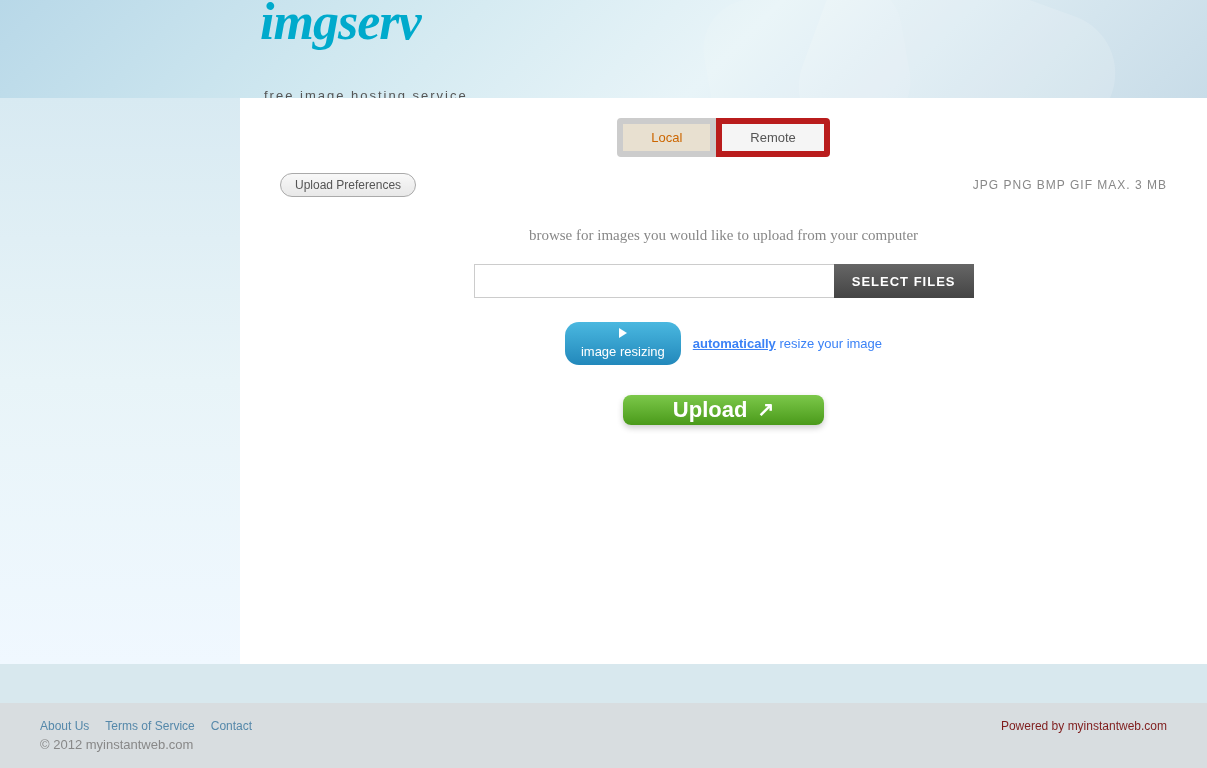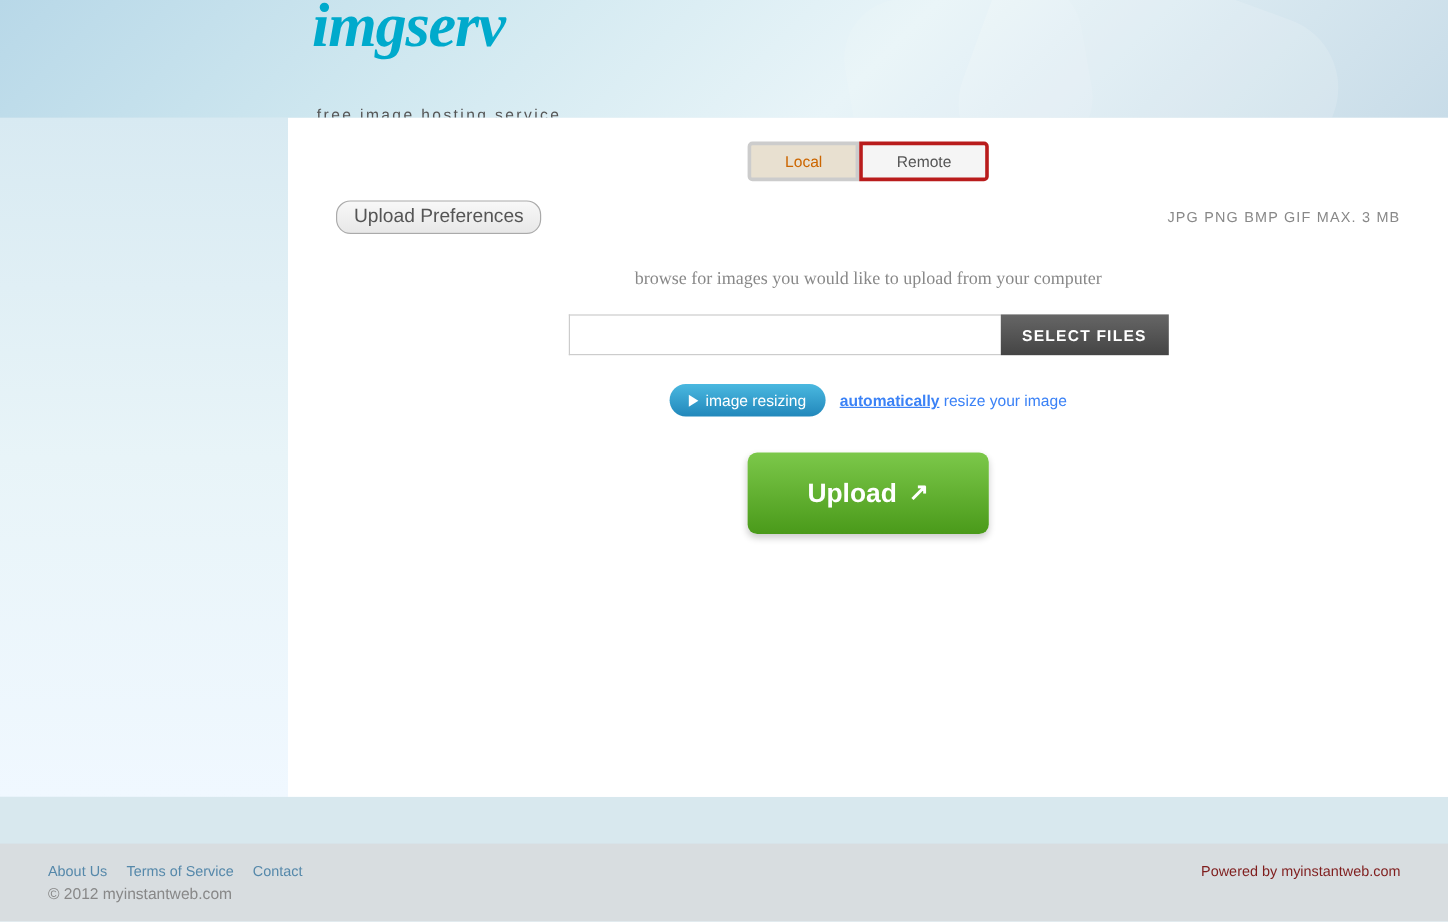--- a/index.html
+++ b/index.html
@@ -82,21 +82,21 @@
     }
 
     
     .tab-bar {
       display: flex;
       justify-content: center;
       margin-bottom: 16px;
     }
     .tab {
       padding: 6px 28px;
-      border: 3px solid #b91c1c;
+      border: 6px solid #b91c1c;
       background: #f5f5f5;
       cursor: pointer;
       font-size: 13px;
       color: #555;
     }
     .tab:first-child {
       border-radius: 4px 0 0 4px;
     }
     .tab:last-child {
       border-radius: 0 4px 4px 0;
@@ -112,21 +112,21 @@
       display: flex;
       justify-content: space-between;
       align-items: center;
       margin-bottom: 30px;
     }
     .upload-prefs-btn {
       border: 1px solid #aaa;
       background: linear-gradient(to bottom, #f8f8f8, #e8e8e8);
       border-radius: 12px;
       padding: 4px 14px;
-      font-size: 16px;
+      font-size: 12px;
       color: #555;
       cursor: pointer;
     }
     .file-types {
       font-size: 12px;
       color: #888;
       letter-spacing: 1px;
     }
 
     
@@ -182,20 +182,21 @@
       background: linear-gradient(to bottom, #4ab8e0, #2288bb);
       color: #fff;
       border: none;
       border-radius: 14px;
       padding: 6px 16px;
       font-size: 13px;
       cursor: pointer;
       display: flex;
       align-items: center;
       gap: 6px;
+      flex-direction: column;
     }
     .resizing-btn .play-icon {
       display: inline-block;
       width: 0;
       height: 0;
       border-top: 5px solid transparent;
       border-bottom: 5px solid transparent;
       border-left: 8px solid #fff;
     }
     .resizing-text {
@@ -206,21 +207,21 @@
       font-weight: bold;
       text-decoration: underline;
     }
 
     
     .upload-btn {
       background: linear-gradient(to bottom, #7cc84a, #4a9a1a);
       color: #fff;
       border: none;
       border-radius: 8px;
-      padding: 21px 50px;
+      padding: 2px 50px;
       font-size: 22px;
       font-weight: bold;
       cursor: pointer;
       display: flex;
       gap: 10px;
       margin-top: 10px;
       box-shadow: 0 3px 6px rgba(0,0,0,0.2);
     }
     .upload-arrow {
       display: inline-block;

